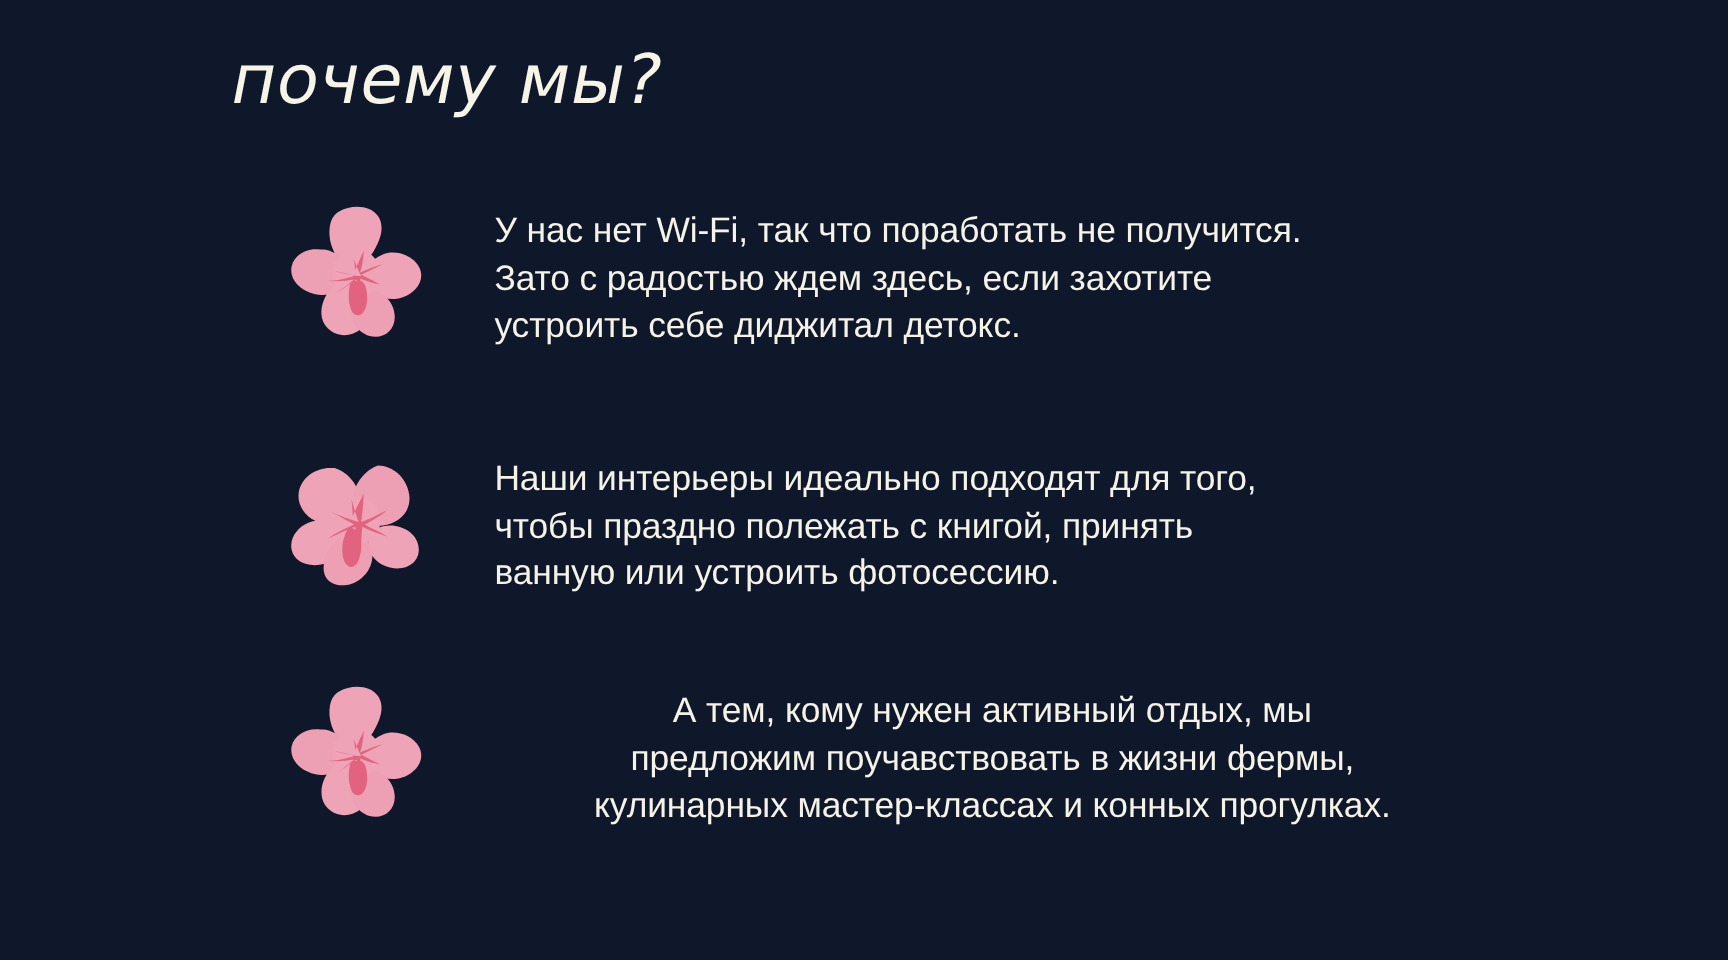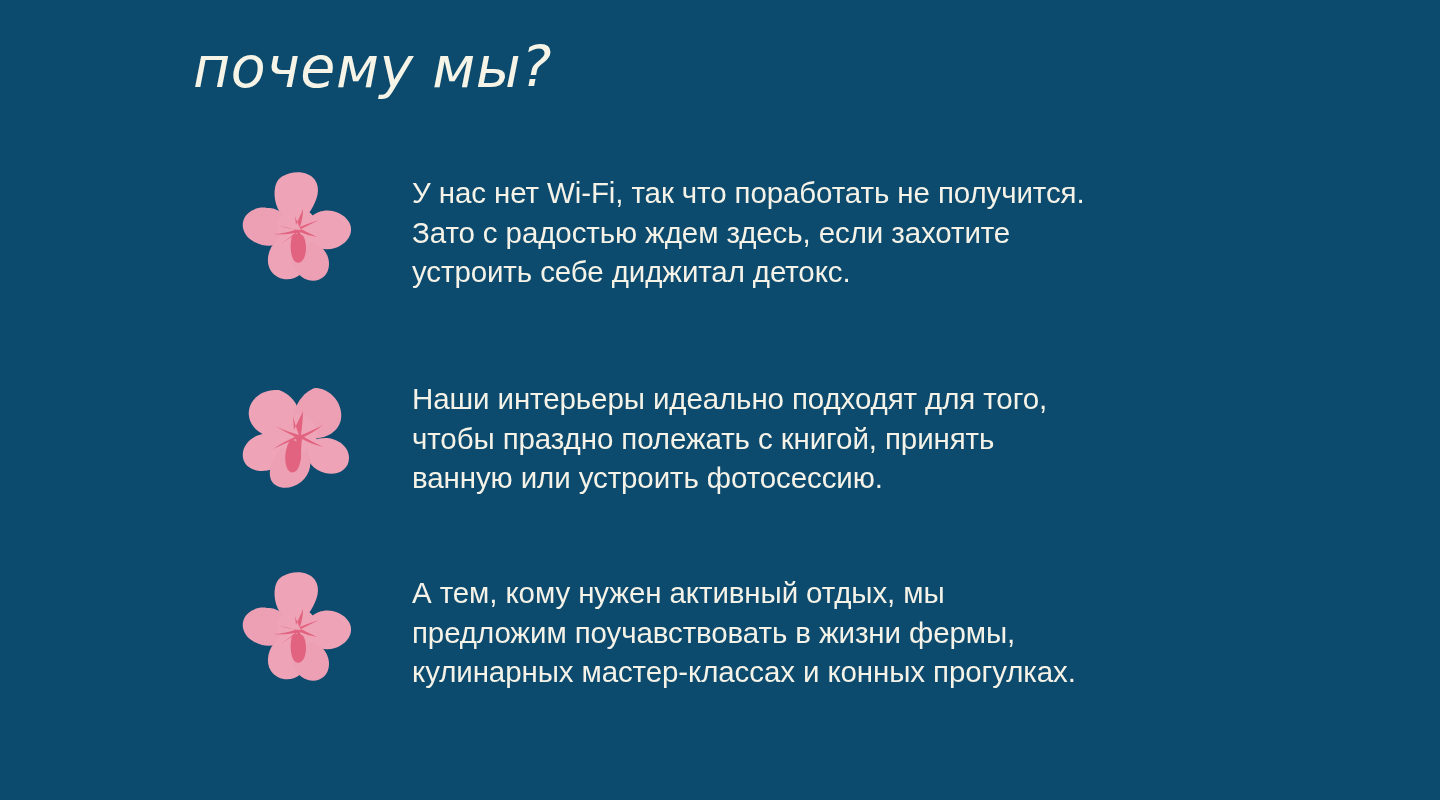--- a/index.html
+++ b/index.html
@@ -74,21 +74,21 @@
     line-height: 39.5px;
     color: #f5f3e7;
     letter-spacing: -0.1px;
     white-space: pre-line;
     -webkit-font-smoothing: antialiased;
   }
 </style>
 </head>
 <body>
 
-<div id="slide" style="background: #0c4a6e;">
+<div id="slide" style="background: #0f172a;">
 
   <div id="slide-title" style="color: rgb(246, 244, 230);">почему мы?</div>
 
   <div class="bullet-row" id="bullet-row-0">
     <div class="bullet-icon-wrap">
       <svg viewBox="0 0 120 116" xmlns="http://www.w3.org/2000/svg">
         <g>
 
           <path d="M46 6 C56 0 72 1 78 10 C84 19 80 30 74 40 C68 50 56 54 48 48 C40 42 36 28 38 18 C39 12 42 8 46 6 Z" fill="#efa3b7"></path>
 
@@ -145,18 +145,18 @@
           <path d="M30 38 C20 36 8 42 6 52 C4 63 13 72 25 75 C37 78 50 72 54 62 C58 52 50 44 40 40 C36 38 33 38 30 38 Z" fill="#eda0b4"></path>
           <path d="M82 42 C92 38 106 42 112 52 C118 63 110 74 98 78 C86 82 72 76 68 66 C64 56 72 46 82 42 Z" fill="#efa3b7"></path>
           <path d="M40 70 C31 78 28 92 34 101 C41 111 55 112 64 104 C73 96 74 82 68 74 C61 65 48 63 40 70 Z" fill="#efa3b7"></path>
           <path d="M72 72 C82 72 92 82 92 94 C92 106 82 113 71 110 C60 107 54 95 56 84 C58 76 64 72 72 72 Z" fill="#eda0b4"></path>
           <circle cx="60" cy="58" r="20" fill="#efa3b7"></circle>
           <path d="M58 46 C60 52 62 56 64 60 C58 60 50 58 42 56 C48 57 54 58 58 60 C52 62 44 64 36 64 C44 65 52 64 58 63 C54 67 48 71 42 75 C50 70 56 66 60 63 C62 68 64 74 66 80 C65 73 64 67 63 62 C68 64 74 66 80 67 C74 64 68 61 64 59 C70 56 76 53 82 50 C75 52 68 55 63 57 C65 51 66 45 66 39 C64 44 61 50 59 55 Z" fill="#e1637f"></path>
           <path d="M55 66 C53 73 53 82 56 89 C58 93 62 94 65 91 C69 87 70 78 68 70 C67 66 65 64 62 64 C59 64 56 64 55 66 Z" fill="#e1637f"></path>
         </g>
       </svg>
     </div>
-    <div class="bullet-text" style="color: rgb(245, 243, 231);">А тем, кому нужен активный отдых, мы
+    <div class="bullet-text" style="color: rgb(245, 243, 231); text-align: center;">А тем, кому нужен активный отдых, мы
 предложим поучавствовать в жизни фермы,
 кулинарных мастер-классах и конных прогулках.</div>
   </div>
 
 </div>
 
 </body></html>

